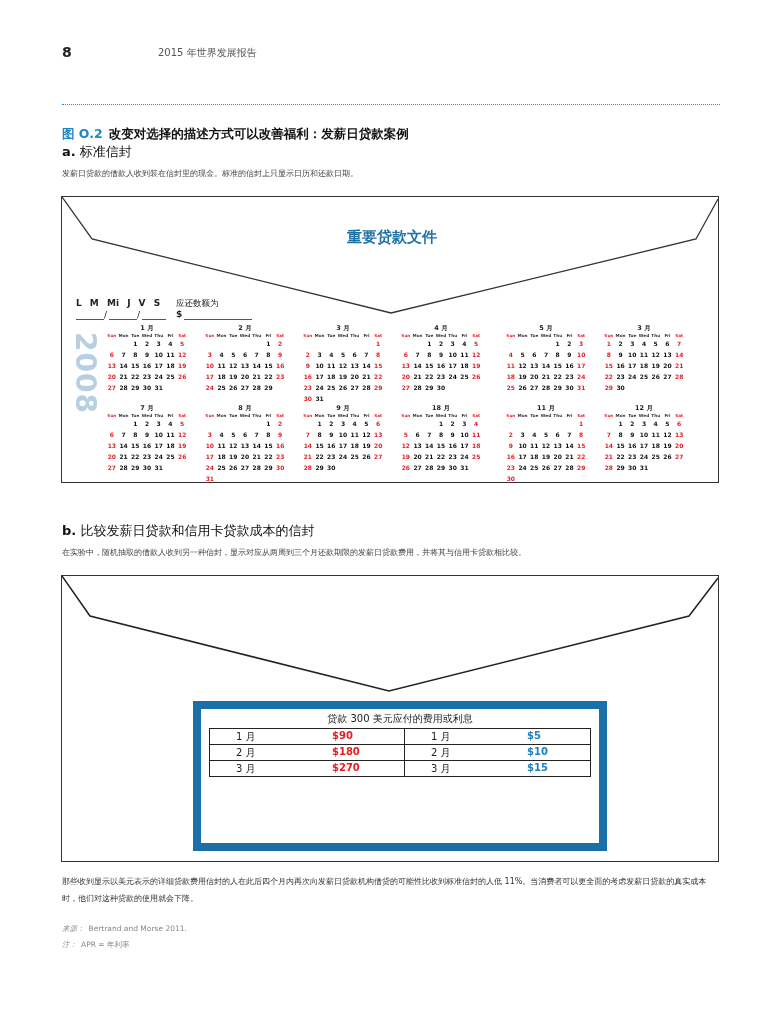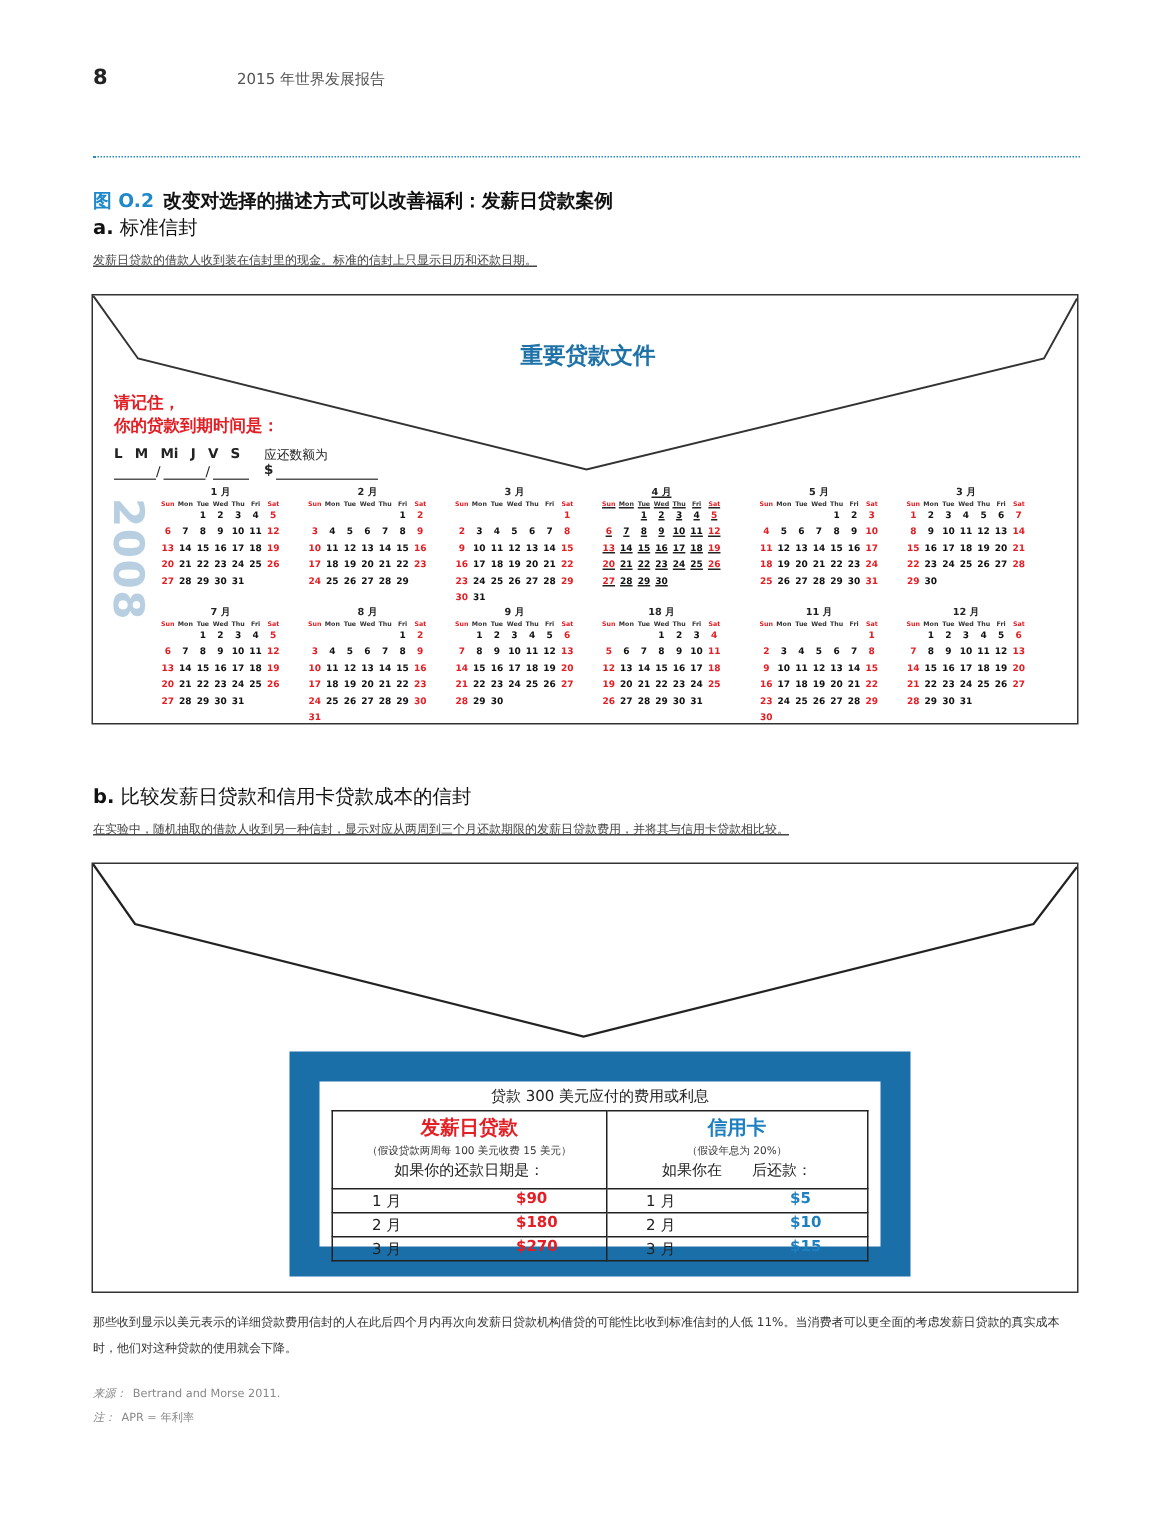--- a/index.html
+++ b/index.html
@@ -4,21 +4,21 @@
 <style>
   * { box-sizing: border-box; margin: 0; padding: 0; }
   body { width: 780px; height: 1024px; background: #fff; font-family: "DejaVu Sans", sans-serif; color: #222; position: relative; overflow: hidden; }
   .page-num { position: absolute; left: 62px; top: 44px; font-size: 14px; font-weight: bold; color: #222; }
   .running-head { position: absolute; left: 158px; top: 46px; font-size: 10px; color: #555; }
   .dots { position: absolute; left: 62px; right: 60px; top: 104px; border-top: 1px dotted #2a8bbf; }
   .fig-title { position: absolute; left: 62px; top: 126px; font-size: 12.5px; font-weight: bold; color: #111; }
   .fig-title .fignum { color: #1e88c8; margin-right: 6px; }
   .sec-a { position: absolute; left: 62px; top: 143px; font-size: 13px; color: #111; }
   .sec-a b, .sec-b b { font-weight: bold; }
-  .cap { font-size: 8px; color: #444; position: absolute; left: 62px; text-decoration: underline; }
+  .cap { font-size: 8px; color: #444; position: absolute; left: 62px; }
 
   .env { position: absolute; border: 1.5px solid #333; background: #fff; }
   .env svg.flap { position: absolute; left: 0; top: 0; }
   .env-a { left: 61px; top: 196px; width: 658px; height: 287px; }
   .env-b { left: 61px; top: 575px; width: 658px; height: 287px; }
 
   .imp-title { position: absolute; left: 285px; top: 31px; font-size: 15px; font-weight: bold; color: #1f72a8; }
   .remember { position: absolute; left: 14px; top: 64px; font-size: 11px; font-weight: bold; color: #e31e24; line-height: 15px; }
   .days-row { position: absolute; left: 14px; top: 101px; font-size: 9px; font-weight: bold; color: #222; word-spacing: 5px; }
   .due-label { position: absolute; left: 114px; top: 101px; font-size: 8.5px; font-weight: normal; }
@@ -29,21 +29,21 @@
 
   .month { position: absolute; width: 82px; font-weight: bold; }
   .month .mname { text-align: center; font-size: 6.5px; color: #222; height: 9px; }
   .month .wd { display: flex; font-size: 4.2px; color: #333; height: 7px; }
   .month .wd span { flex: 1; text-align: center; }
   .month .wd span.red { color: #e31e24; }
   .month .grid { display: grid; grid-template-columns: repeat(7, 1fr); font-size: 6px; row-gap: 2px; }
   .month .grid span { text-align: center; height: 9px; color: #111; }
   .month .grid span.red { color: #e31e24; }
 
-  .cost-box { position: absolute; left: 131px; top: 125px; width: 414px; height: 150px; background: #1a6fa8; padding: 20px; }
+  .cost-box { position: absolute; left: 131px; top: 125px; width: 414px; height: 150px; background: #1a6fa8; padding: 8px; }
   .cost-inner { background: #fff; width: 100%; height: 100%; padding: 3px 8px 0 8px; }
   .cost-title { text-align: center; font-size: 10px; color: #222; height: 16px; }
   .cost-table { width: 100%; border-collapse: collapse; border: 1.5px solid #222; }
   .cost-table td { border: 1.2px solid #222; font-size: 10px; height: 16px; padding: 0 0 0 26px; }
   .cost-table .hd td { text-align: center; padding: 2px 0 1px 0; height: 52px; vertical-align: top; }
   .hd .t-pay { color: #e31e24; font-size: 13px; font-weight: bold; display: block; }
   .hd .t-cc { color: #1f80c0; font-size: 13px; font-weight: bold; display: block; }
   .hd .sub { font-size: 7px; color: #333; display: block; margin-top: 1px; }
   .hd .q { font-size: 10px; color: #222; display: block; margin-top: 1px; }
   .cost-table .val-r { color: #e31e24; font-weight: bold; }
@@ -70,24 +70,20 @@
 <div class="sec-a">
   <b>a.</b> <span>标准信封</span>
 </div>
 <div class="cap" style="top:168px">发薪日贷款的借款人收到装在信封里的现金。标准的信封上只显示日历和还款日期。</div>
 
 <div class="env env-a">
   <svg class="flap" width="656" height="120">
     <polyline points="0,0 30,42 329,116 634,42 656,2" fill="none" stroke="#333" stroke-width="1.3"></polyline>
   </svg>
   <div class="imp-title">重要贷款文件</div>
-  <div class="remember">
-    <div>请记住，</div>
-    <div>你的贷款到期时间是：</div>
-  </div>
   <div class="days-row">L  M  Mi  J  V  S</div>
   <div class="due-label">应还数额为</div>
   <div class="blank-line" style="left:14px;width:28px"></div>
   <span class="slash" style="left:42px">/</span>
   <div class="blank-line" style="left:47px;width:28px"></div>
   <span class="slash" style="left:75px">/</span>
   <div class="blank-line" style="left:80px;width:24px"></div>
   <div class="dollar">$</div>
   <div class="blank-line" style="left:122px;width:68px"></div>
   <div class="year">2008</div>
@@ -231,21 +227,21 @@
           <span>24</span>
           <span>25</span>
           <span>26</span>
           <span>27</span>
           <span>28</span>
           <span class="red">29</span>
           <span class="red">30</span>
           <span>31</span>
         </div>
       </div>
-      <div class="month" style="left: 338px; top: 127px; text-decoration: underline;">
+      <div class="month" style="left: 338px; top: 127px;">
         <div class="mname">4 月</div>
         <div class="wd">
           <span class="red">Sun</span>
           <span>Mon</span>
           <span>Tue</span>
           <span>Wed</span>
           <span>Thu</span>
           <span>Fri</span>
           <span class="red">Sat</span>
         </div>
@@ -673,32 +669,20 @@
 
 <div class="env env-b">
   <svg class="flap" width="656" height="120">
     <polyline points="0,0 28,40 327,115 627,40 656,2" fill="none" stroke="#222" stroke-width="1.5"></polyline>
   </svg>
   <div class="cost-box">
     <div class="cost-inner">
       <div class="cost-title">贷款 300 美元应付的费用或利息</div>
       <table class="cost-table">
         <tbody>
-            <tr class="hd">
-          <td>
-            <span class="t-pay">发薪日贷款</span>
-            <span class="sub">（假设贷款两周每 100 美元收费 15 美元）</span>
-            <span class="q">如果你的还款日期是：</span>
-          </td>
-          <td>
-            <span class="t-cc">信用卡</span>
-            <span class="sub">（假设年息为 20%）</span>
-            <span class="q">如果你在　　后还款：</span>
-          </td>
-        </tr>
         <tr>
           <td>
                 <div class="cell-flex">
                   <span class="per">1 月</span>
                   <span class="val-r">$90</span>
                 </div>
               </td>
           <td>
                 <div class="cell-flex">
                   <span class="per">1 月</span>

